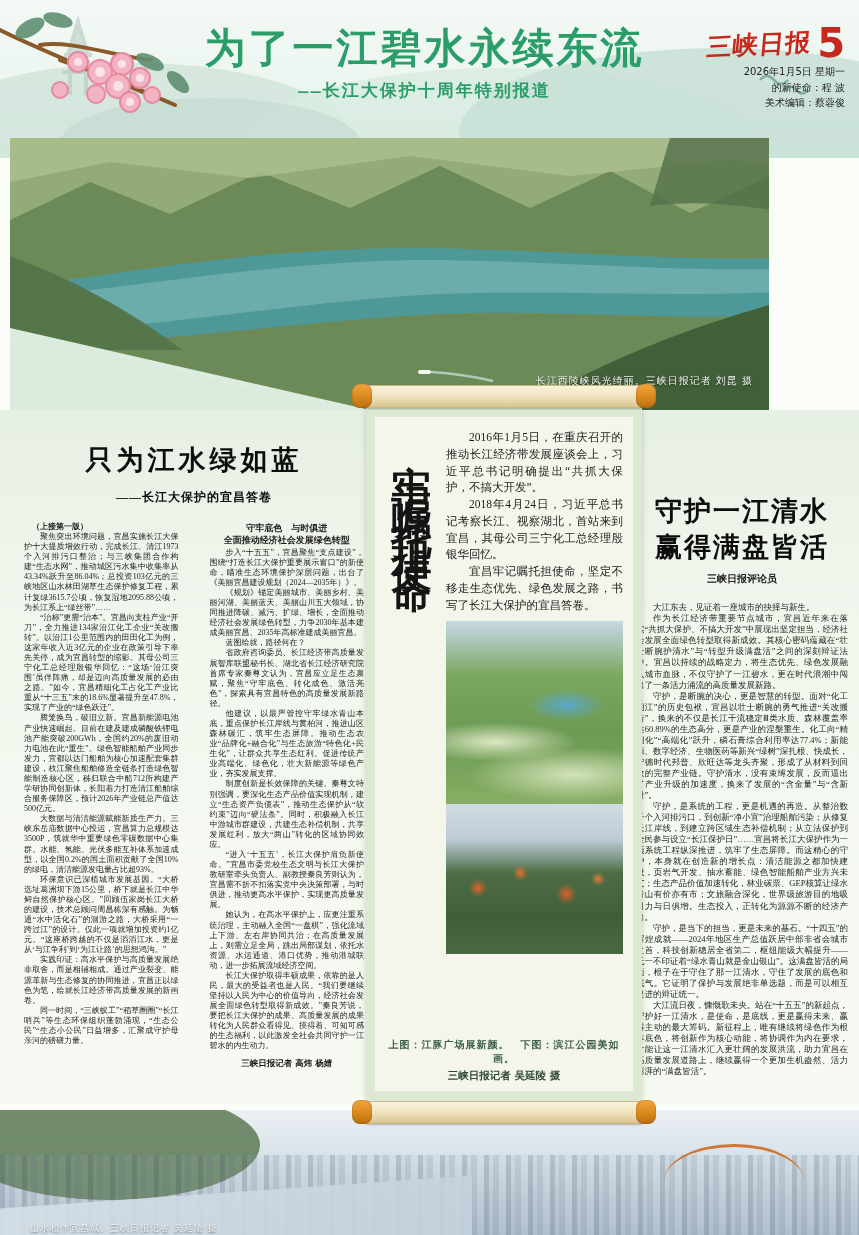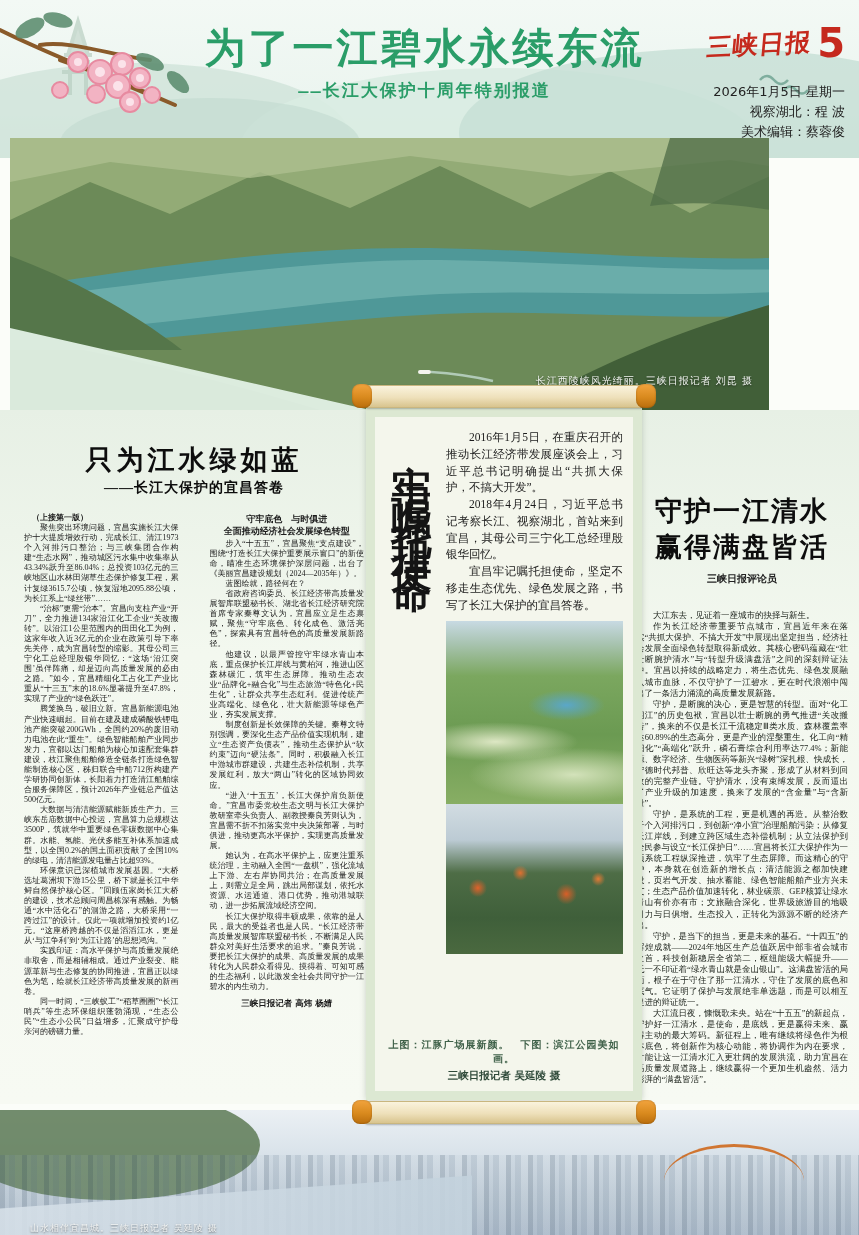--- a/index.html
+++ b/index.html
@@ -19,36 +19,36 @@
   .banner{position:absolute;left:160px;right:170px;top:26px;text-align:center;}
   .banner-title{font-family:"DejaVu Sans",sans-serif;font-weight:900;font-size:41px;
                 letter-spacing:3px;color:#2a9d68;line-height:1.1;}
   .banner-sub{margin-top:8px;font-family:Liberation Mono, monospace;font-weight:700;
               font-size:17px;letter-spacing:2px;color:#2a9d68;}
   .masthead{position:absolute;right:14px;top:24px;width:170px;text-align:right;}
   .mast-row{display:flex;justify-content:flex-end;align-items:flex-start;gap:6px;}
   .paper-name{font-family:"DejaVu Sans",sans-serif;font-weight:bold;font-size:25px;
               color:#c5291d;transform:skewX(-8deg) rotate(-3deg);letter-spacing:1px;line-height:1;margin-top:8px;}
   .page-num{font-family:"DejaVu Sans",sans-serif;font-weight:800;font-size:40px;color:#c5291d;line-height:.95;}
-  .mast-meta{margin-top:20px;font-family:"DejaVu Sans",sans-serif;font-size:13px;color:#222;line-height:1.55;}
+  .mast-meta{margin-top:2px;font-family:"DejaVu Sans",sans-serif;font-size:10px;color:#222;line-height:1.55;}
 
   
   .main-photo{position:absolute;left:10px;top:138px;width:759px;height:272px;overflow:hidden;}
   .main-photo svg{display:block;}
   .main-caption{position:absolute;right:16px;bottom:22px;font-family:"DejaVu Sans",sans-serif;
                 font-size:10px;color:#f2f6f1;text-shadow:0 1px 2px rgba(0,0,0,.6);letter-spacing:1px;}
 
   
   .midbg{position:absolute;left:0;top:410px;width:859px;height:694px;
          background:linear-gradient(180deg,#e7f0e5 0%,#f3f8ef 35%,#f7faf3 100%);}
 
   
   .article-left{position:absolute;left:24px;top:442px;width:340px;}
   .la-title{text-align:center;font-weight:700;font-size:27px;letter-spacing:4px;color:#0d0d0d;}
-  .la-sub{text-align:center;font-weight:700;font-size:14px;color:#0d0d0d;margin-top:1px;letter-spacing:1px;}
+  .la-sub{text-align:center;font-weight:700;font-size:12px;color:#0d0d0d;margin-top:11px;letter-spacing:1px;}
   .cols{display:flex;gap:31px;margin-top:16px;}
   .col{width:163px;font-size:8px;line-height:1.26;text-align:justify;color:#1b1b1b;}
   .col p{margin:0;text-indent:2em;}
   .col p.lead{font-weight:bold;text-indent:1em;}
   .col p.sec-head{font-family:"DejaVu Sans",sans-serif;font-weight:bold;font-size:9px;
                   text-indent:0;text-align:center;margin:1px 0;}
   .col p.byline{font-family:"DejaVu Sans",sans-serif;font-weight:bold;font-size:8.5px;
                 text-indent:0;text-align:center;margin-top:6px;}
 
   
@@ -92,21 +92,21 @@
   .cap2{font-size:10.5px;font-weight:bold;color:#2f4a3a;margin-top:3px;
         font-family:"DejaVu Sans",sans-serif;}
 
   
   .article-right{position:absolute;left:680px;top:494px;width:166px;}
   .article-right{left:636px;width:212px;}
   .ra-title{text-align:center;font-weight:700;font-size:27px;line-height:1.32;
             letter-spacing:2px;color:#0d0d0d;}
   .ra-byline{text-align:center;font-family:"DejaVu Sans",sans-serif;font-size:10px;
              font-weight:bold;color:#222;margin-top:7px;}
-  .ra-body{margin-top:24px;font-size:8.5px;line-height:1.3;text-align:justify;color:#20261f;}
+  .ra-body{margin-top:16px;font-size:8.5px;line-height:1.3;text-align:justify;color:#20261f;}
   .ra-body p{margin:0;text-indent:2em;}
 
   
   .city{position:absolute;left:0;top:1110px;width:859px;height:133px;overflow:hidden;
         background:linear-gradient(180deg,#ebf0f4 0%,#dbe4eb 30%,#c3cfd9 65%,#aebccb 100%);}
   .city .blocks{position:absolute;left:0;right:0;top:34%;bottom:0;opacity:.75;
         background:repeating-linear-gradient(90deg,
           rgba(88,108,128,.38) 0 5px, rgba(156,174,192,.22) 5px 9px,
           rgba(120,140,160,.34) 9px 15px, rgba(176,190,204,.16) 15px 22px);}
   .city .hill{position:absolute;left:-40px;top:-20px;width:300px;height:110px;border-radius:50%;
@@ -169,21 +169,21 @@
       <div class="banner-sub">——长江大保护十周年特别报道</div>
     </div>
 
     <div class="masthead">
       <div class="mast-row">
         <div class="paper-name">三峡日报</div>
         <div class="page-num">5</div>
       </div>
       <div class="mast-meta">
         <div>2026年1月5日 星期一</div>
-        <div>视察湖北：程 波</div>
+        <div>的新使命：程 波</div>
         <div>美术编辑：蔡蓉俊</div>
       </div>
     </div>
   </div>
 
   <div class="main-photo">
     <svg width="839" height="272" viewBox="0 0 839 272" preserveAspectRatio="none">
       <rect width="839" height="272" fill="#6c8a58"></rect>
       <path d="M0,0 H839 V70 L760,38 L680,75 L600,33 L520,70 L430,28 L340,70 L250,34 L160,76 L80,44 L0,82 Z" fill="#93ab76"></path>
       <path d="M0,0 H839 V40 L720,22 L560,38 L400,18 L240,40 L100,24 L0,44 Z" fill="#aebf90" opacity="0.8"></path>
@@ -213,27 +213,28 @@
           <p>腾笼换鸟，破旧立新。宜昌新能源电池产业快速崛起。目前在建及建成磷酸铁锂电池产能突破200GWh，全国约20%的废旧动力电池在此“重生”。绿色智能船舶产业同步发力，宜都以达门船舶为核心加速配套集群建设，枝江聚焦船舶修造全链条打造绿色智能制造核心区，秭归联合中船712所构建产学研协同创新体，长阳着力打造清江船舶综合服务保障区，预计2026年产业链总产值达500亿元。</p>
           <p>大数据与清洁能源赋能新质生产力。三峡东岳庙数据中心投运，宜昌算力总规模达3500P，筑就华中重要绿色零碳数据中心集群。水能、氢能、光伏多能互补体系加速成型，以全国0.2%的国土面积贡献了全国10%的绿电，清洁能源发电量占比超93%。</p>
           <p>环保意识已深植城市发展基因。“大桥选址葛洲坝下游15公里，桥下就是长江中华鲟自然保护核心区。”回顾伍家岗长江大桥的建设，技术总顾问周昌栋深有感触。为畅通“水中活化石”的洄游之路，大桥采用“一跨过江”的设计。仅此一项就增加投资约1亿元。“这座桥跨越的不仅是滔滔江水，更是从‘与江争利’到‘为江让路’的思想鸿沟。”</p>
           <p>实践印证：高水平保护与高质量发展绝非取舍，而是相辅相成。通过产业裂变、能源革新与生态修复的协同推进，宜昌正以绿色为笔，绘就长江经济带高质量发展的新画卷。</p>
           <p>同一时间，“三峡蚁工”“稻草圈圈”“长江哨兵”等生态环保组织蓬勃涌现，“生态公民”“生态小公民”日益增多，汇聚成守护母亲河的磅礴力量。</p>
         </div>
       <div class="col">
           <p class="sec-head">守牢底色　与时俱进</p>
           <p class="sec-head">全面推动经济社会发展绿色转型</p>
           <p>步入“十五五”，宜昌聚焦“支点建设”，围绕“打造长江大保护重要展示窗口”的新使命，瞄准生态环境保护深层问题，出台了《美丽宜昌建设规划（2024—2035年）》。</p>
+          <p>《规划》锚定美丽城市、美丽乡村、美丽河湖、美丽蓝天、美丽山川五大领域，协同推进降碳、减污、扩绿、增长，全面推动经济社会发展绿色转型，力争2030年基本建成美丽宜昌、2035年高标准建成美丽宜昌。</p>
           <p>蓝图绘就，路径何在？</p>
           <p>省政府咨询委员、长江经济带高质量发展智库联盟秘书长、湖北省长江经济研究院首席专家秦尊文认为，宜昌应立足生态禀赋，聚焦“守牢底色、转化成色、激活亮色”，探索具有宜昌特色的高质量发展新路径。</p>
           <p>他建议，以最严管控守牢绿水青山本底，重点保护长江岸线与黄柏河，推进山区森林碳汇，筑牢生态屏障。推动生态农业“品牌化+融合化”与生态旅游“特色化+民生化”，让群众共享生态红利。促进传统产业高端化、绿色化，壮大新能源等绿色产业，夯实发展支撑。</p>
           <p>制度创新是长效保障的关键。秦尊文特别强调，要深化生态产品价值实现机制，建立“生态资产负债表”，推动生态保护从“软约束”迈向“硬法条”。同时，积极融入长江中游城市群建设，共建生态补偿机制，共享发展红利，放大“两山”转化的区域协同效应。</p>
           <p>“进入‘十五五’，长江大保护肩负新使命。”宜昌市委党校生态文明与长江大保护教研室牵头负责人、副教授秦良芳则认为，宜昌需不折不扣落实党中央决策部署，与时俱进，推动更高水平保护，实现更高质量发展。</p>
           <p>她认为，在高水平保护上，应更注重系统治理，主动融入全国“一盘棋”，强化流域上下游、左右岸协同共治；在高质量发展上，则需立足全局，跳出局部谋划，依托水资源、水运通道、港口优势，推动港城联动，进一步拓展流域经济空间。</p>
-          <p>长江大保护取得丰硕成果，依靠的是人民，最大的受益者也是人民。“长江经济带高质量发展智库联盟秘书长，不断满足人民群众对美好生活要求的追求。”秦良芳说，要把长江大保护的成果、高质量发展的成果转化为人民群众看得见、摸得着、可知可感的生态福利，以此激发全社会共同守护一江碧水的内生动力。</p>
+          <p>长江大保护取得丰硕成果，依靠的是人民，最大的受益者也是人民。“我们要继续坚持以人民为中心的价值导向，经济社会发展全面绿色转型取得新成效。”秦良芳说，要把长江大保护的成果、高质量发展的成果转化为人民群众看得见、摸得着、可知可感的生态福利，以此激发全社会共同守护一江碧水的内生动力。</p>
           <p class="byline">三峡日报记者 高炜 杨婧</p>
         </div>
     </div>
   </div>
 
   <div class="scroll">
     <div class="roller">
       <div class="bar"></div>
       <div class="knob kl"></div>
       <div class="knob kr"></div>

